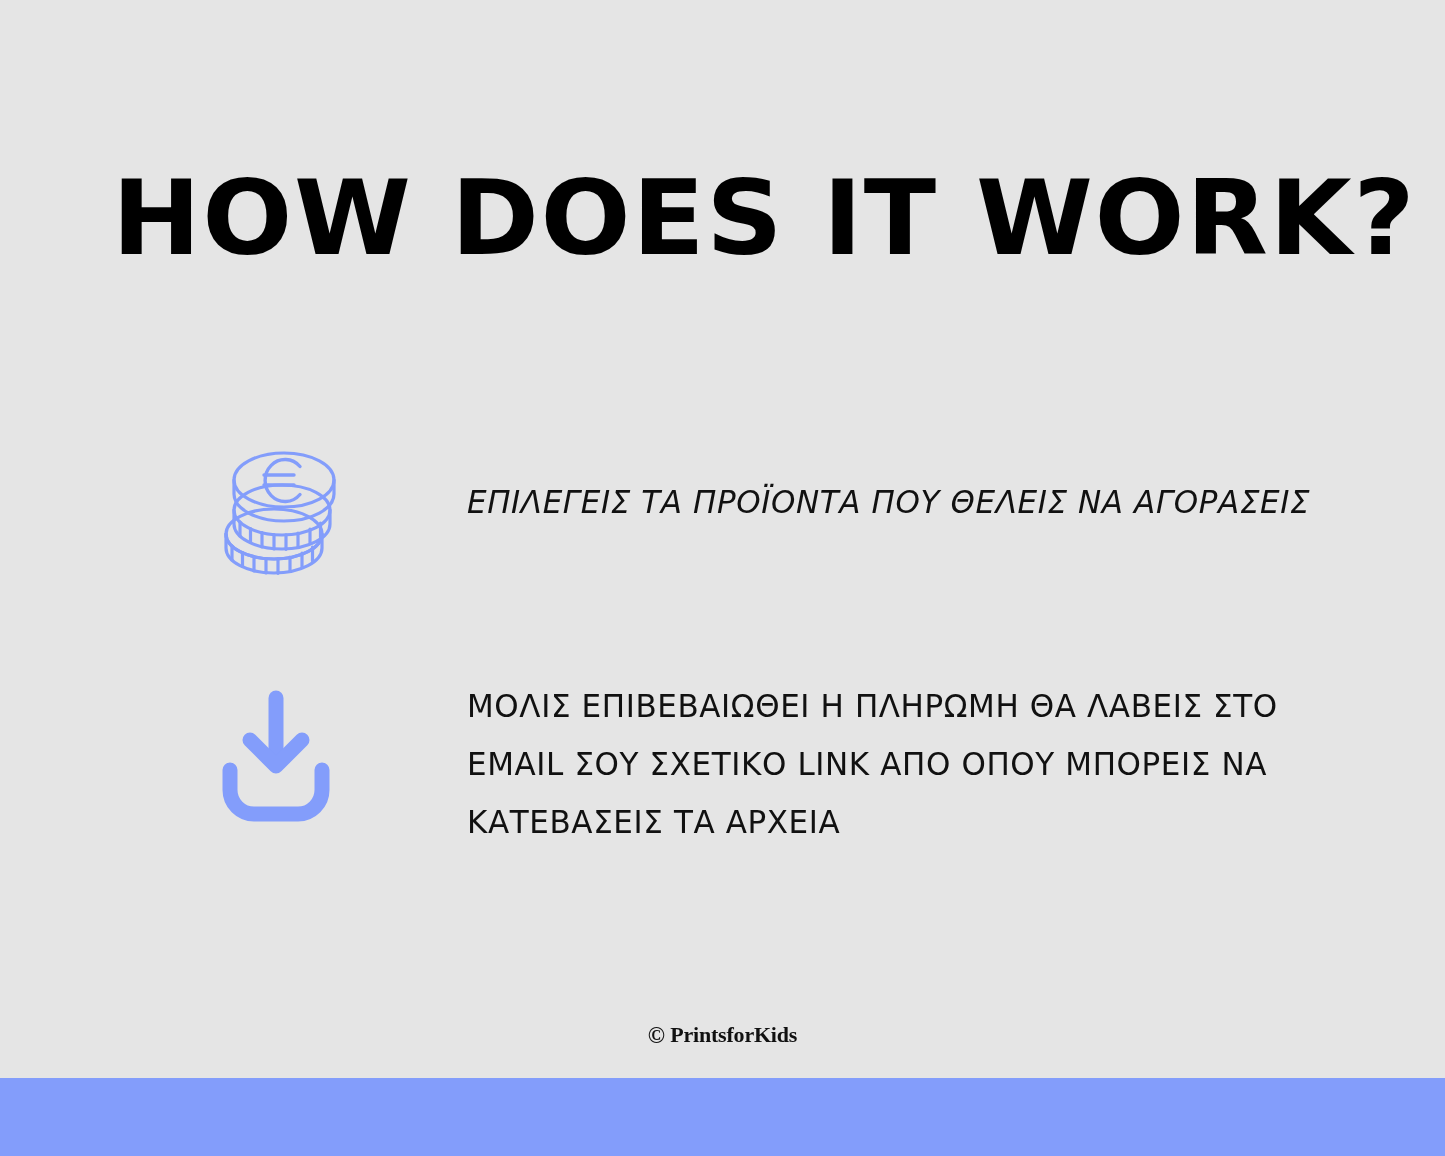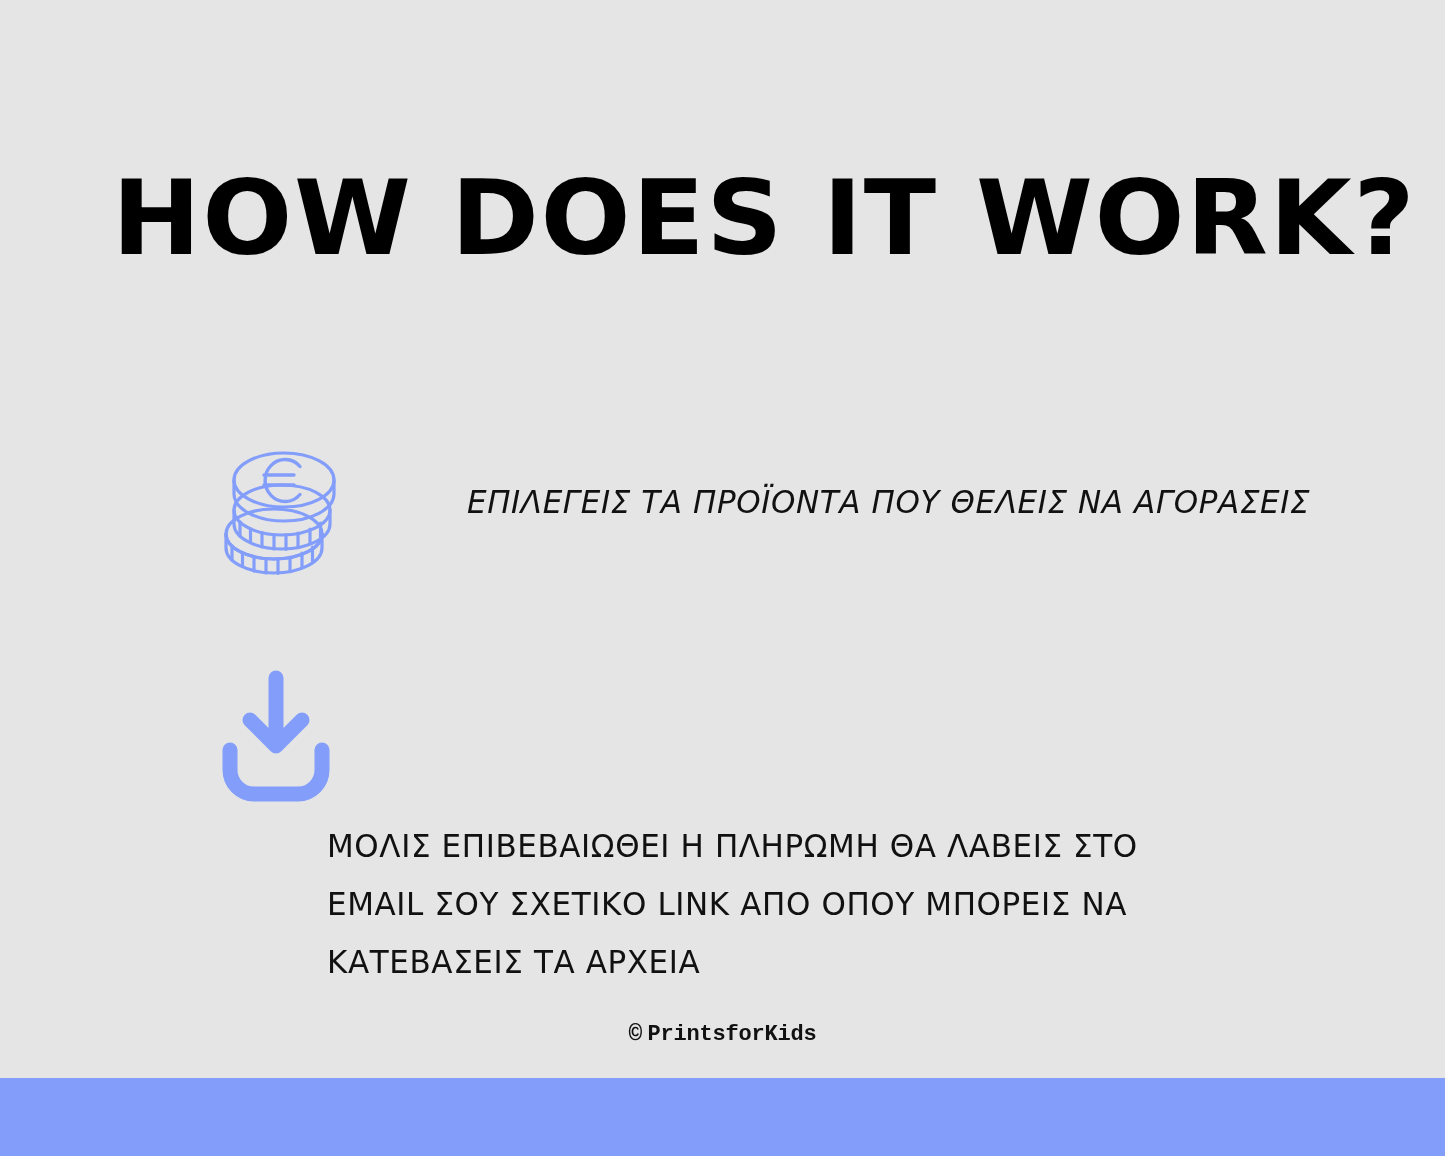--- a/index.html
+++ b/index.html
@@ -41,21 +41,21 @@
     left: 0;
     top: 0;
     width: 100%;
   }
   .step {
     position: absolute;
     display: flex;
     align-items: flex-start;
   }
   .step-1 { left: 214px; top: 430px; font-style: italic; }
-  .step-2 { left: 214px; top: 658px; flex-direction: column; }
+  .step-2 { left: 214px; top: 678px; }
 
   .step-icon {
     position: relative;
     width: 140px;
     flex: 0 0 140px;
     display: block;
   }
   .step-icon svg { display: block; }
 
   .step-text {
@@ -73,21 +73,21 @@
   .step-1 .step-text { margin-top: 42px; }
   .step-2 .step-text { margin-top: -2px; }
 
   
   .footer-logo {
     position: absolute;
     left: 0;
     right: 0;
     top: 1022px;
     text-align: center;
-    font-family: Liberation Mono, monospace;
+    font-family: Liberation Serif, serif;
     font-weight: 700;
     font-size: 22px;
     letter-spacing: 0.2px;
     color: #111111;
   }
   .footer-logo .copy-mark {
     display: inline-block;
     margin-right: 5px;
     font-size: 23px;
     vertical-align: -1px;

